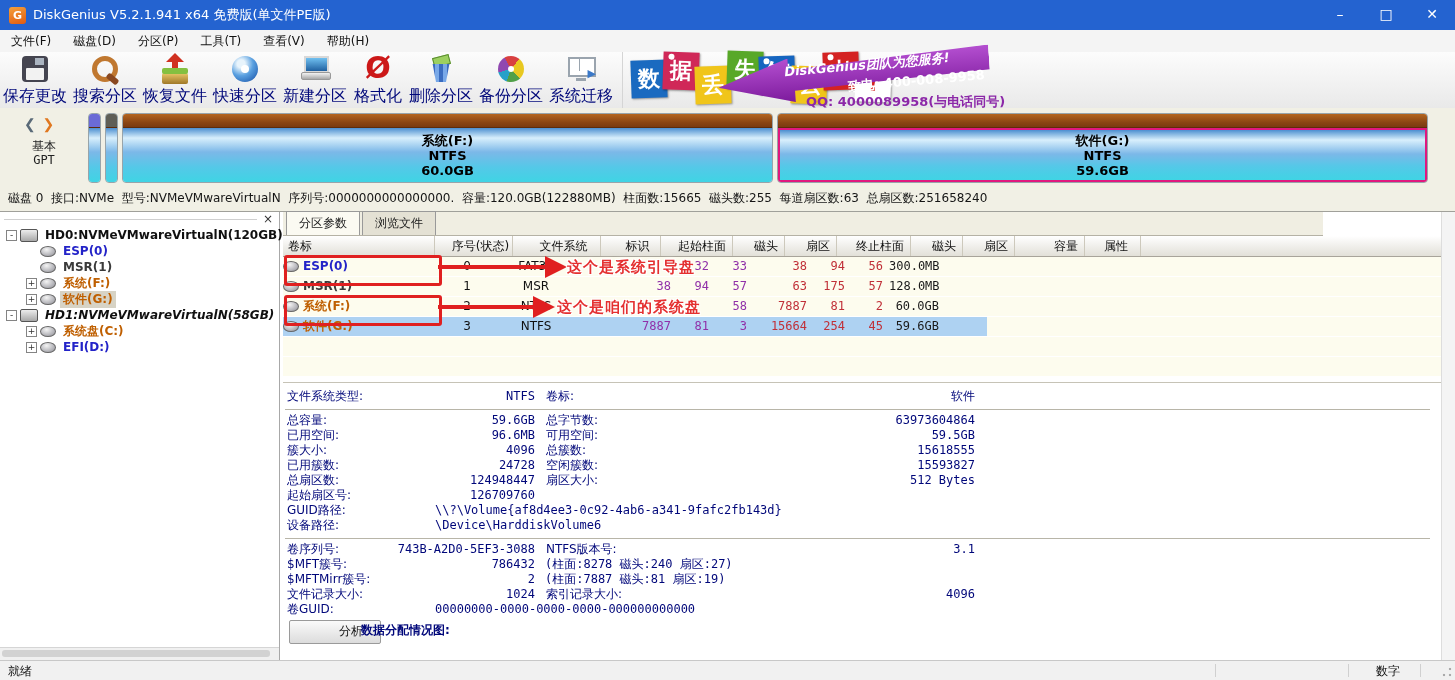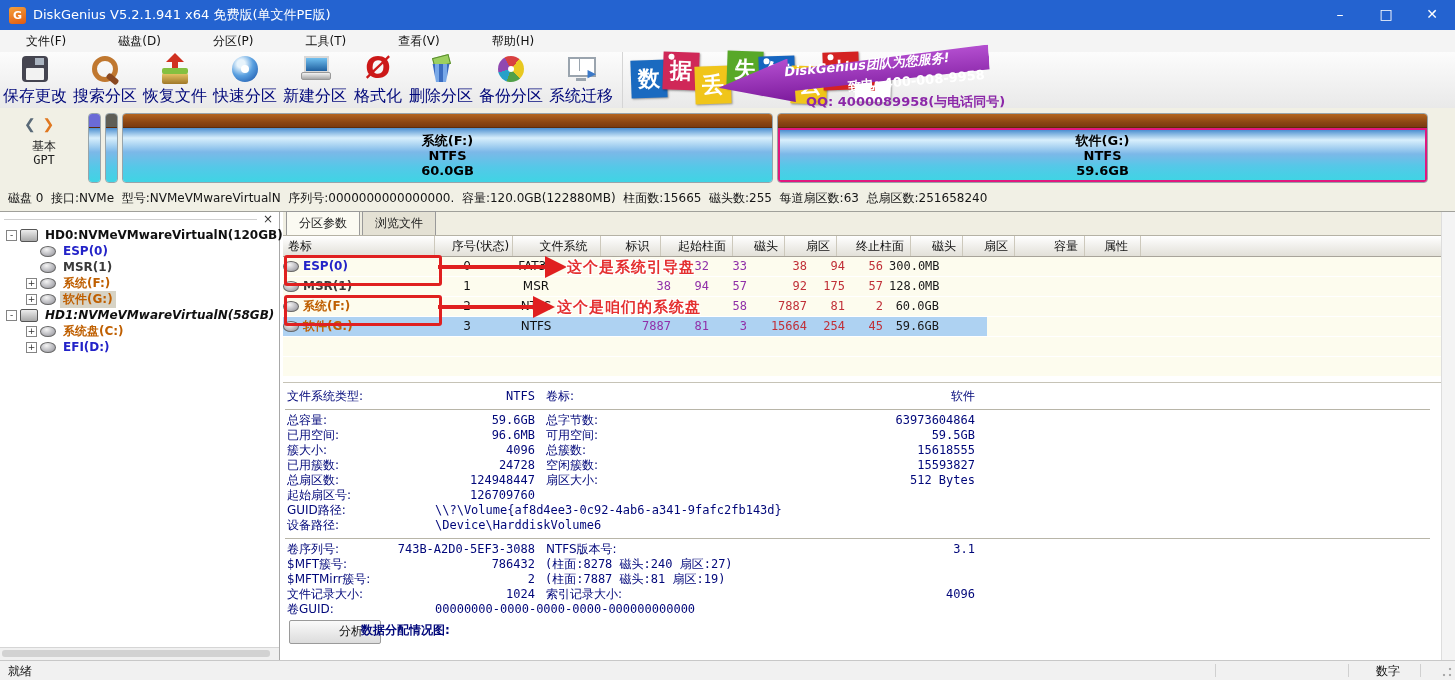--- a/index.html
+++ b/index.html
@@ -9,21 +9,21 @@
     background:#fff;box-shadow:inset 0 0 0 1px #2463d0;
   }
   
   .titlebar{position:absolute;left:0;top:0;width:1455px;height:30px;background:#2463d0;display:flex;align-items:center;color:#fff;}
   .app-icon{width:17px;height:17px;margin:0 7px 0 9px;border-radius:3px;background:linear-gradient(160deg,#f6a13c,#e05a10);color:#fff;font-weight:bold;font-size:11px;line-height:17px;text-align:center;}
   .title-text{font-size:13px;}
   .win-controls{margin-left:auto;display:flex;height:30px;}
   .win-btn{width:46px;height:30px;text-align:center;line-height:28px;font-size:14px;color:#fff;}
   
   .menubar{position:absolute;left:0;top:30px;width:1455px;height:22px;background:#f4f4f4;border-bottom:1px solid #dcdcdc;display:flex;align-items:center;}
-  .menu-item{padding:2px 26px;color:#111;}
+  .menu-item{padding:2px 11px;color:#111;}
   
   .toolbar{position:absolute;left:0;top:52px;width:1455px;height:56px;background:linear-gradient(180deg,#fcfcfc,#e9e9e9);border-bottom:1px solid #cfcfcf;display:flex;}
   .tbtn{display:flex;flex-direction:column;align-items:center;justify-content:flex-start;padding:1px 3px 0 3px;min-width:50px;}
   .tbtn .lab{color:#00087a;font-size:16px;margin-top:1px;white-space:nowrap;}
   .ic{width:32px;height:32px;position:relative;}
   .ic-save{position:absolute;left:3px;top:3px;width:26px;height:26px;background:#454550;border-radius:4px;}
   .sv-top{position:absolute;top:2px;right:4px;width:9px;height:7px;background:#aab4c0;}
   .sv-lab{position:absolute;bottom:2px;left:4px;width:18px;height:12px;background:#f2f2f2;border-radius:1px;}
   .sr-ring{position:absolute;left:3px;top:3px;width:16px;height:16px;border:5px solid #c07830;border-radius:50%;}
   .sr-handle{position:absolute;right:2px;bottom:3px;width:13px;height:6px;background:#8a4820;border-radius:2px;transform:rotate(40deg);}
@@ -81,21 +81,21 @@
   .texp.none{border:none;background:transparent;}
   .tico-disk{width:16px;height:11px;background:linear-gradient(#ececec,#a8a8a8);border:1px solid #555;border-radius:2px;margin-right:4px;flex:none;}
   .tico-vol{width:14px;height:9px;background:radial-gradient(ellipse at 40% 30%,#f4f4f4,#8e8e96);border:1px solid #666;border-radius:50%;margin-right:4px;flex:none;}
   .tlabel{font-weight:bold;font-size:12px;padding:0 3px;}
   .tlabel.selected{background:#d7d3c5;}
   .tree-hscroll{position:absolute;left:0;bottom:0;width:279px;height:12px;background:#f0f0f0;border-top:1px solid #d5d5d5;}
   .tree-hthumb{position:absolute;left:2px;top:2px;width:268px;height:7px;background:#d2d2d2;border-radius:3px;}
   
   .rpanel{position:absolute;left:283px;top:212px;width:1172px;height:448px;background:#fff;}
   .vscroll{position:absolute;right:0;top:0;width:13px;height:448px;background:#f4f4f4;border-left:1px solid #ddd;}
-  .tabsbar{position:absolute;left:0;top:0;width:1159px;height:24px;background:#f0eee2;border-bottom:1px solid #b5b2a5;display:flex;align-items:flex-end;padding-left:3px;box-sizing:border-box;}
+  .tabsbar{position:absolute;left:0;top:0;width:1040px;height:24px;background:#f0eee2;border-bottom:1px solid #b5b2a5;display:flex;align-items:flex-end;padding-left:3px;box-sizing:border-box;}
   .tab{padding:3px 12px;border:1px solid #999;border-bottom:none;margin-right:2px;background:#e4e1d4;color:#222;}
   .tab.active{background:#fbfaf2;font-weight:normal;}
   .thead{position:absolute;left:0;top:24px;width:1159px;height:21px;display:flex;background:linear-gradient(#fff,#e2e0d8);border-bottom:1px solid #a8a49a;box-sizing:border-box;gap:14px;}
   .hcell{border-right:1px solid #cdc9bc;box-sizing:border-box;line-height:20px;color:#111;overflow:hidden;white-space:nowrap;}
   .tbody{position:absolute;left:0;top:45px;width:1159px;}
   .trow{height:20px;display:flex;background:#fdfcee;border-bottom:1px solid #fff;box-sizing:border-box;}
   .trow .cells{display:flex;}
   .trow.selected .cells{background:#aed2f2;}
   .tcell{box-sizing:border-box;line-height:19px;overflow:visible;white-space:nowrap;}
   .tfill{flex:1;}
@@ -385,21 +385,21 @@
           <div class="tcell c0">
             <div class="tico-vol"></div>
             <span class="vol-label" style="color: rgb(58, 58, 58);">MSR(1)</span>
           </div>
           <div class="tcell c1">1</div>
           <div class="tcell c2">MSR</div>
           <div class="tcell c3"></div>
           <div class="tcell c4 rnum startc">38</div>
           <div class="tcell c5 rnum startc">94</div>
           <div class="tcell c6 rnum startc">57</div>
-          <div class="tcell c7 rnum endc">92</div>
+          <div class="tcell c7 rnum endc">63</div>
           <div class="tcell c8 rnum endc">175</div>
           <div class="tcell c9 rnum endc">57</div>
           <div class="tcell c10 rnum capc">128.0MB</div>
           <div class="tcell c11"></div>
         </div>
         <div class="tfill"></div>
       </div>
       <div class="trow">
         <div class="cells">
           <div class="tcell c0">

